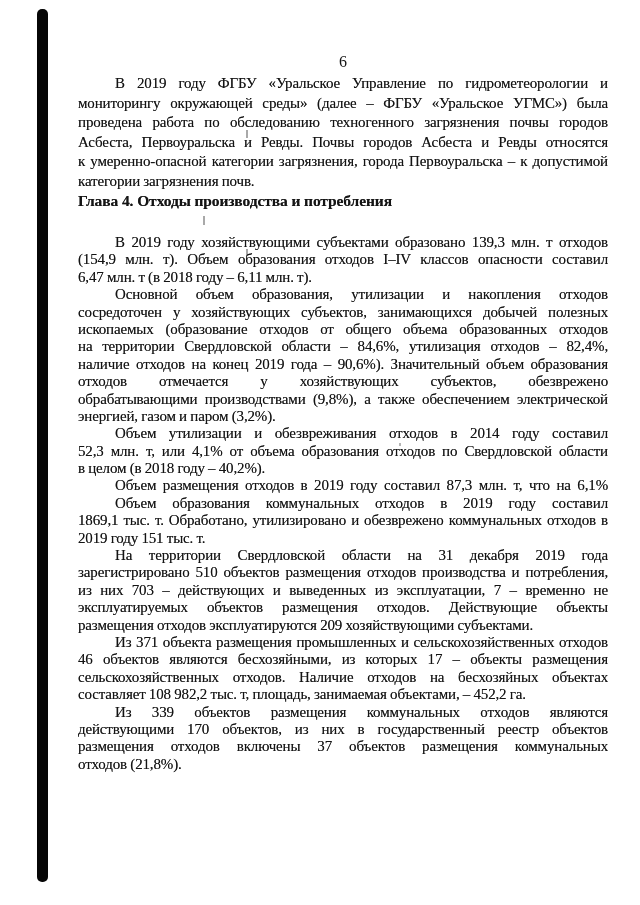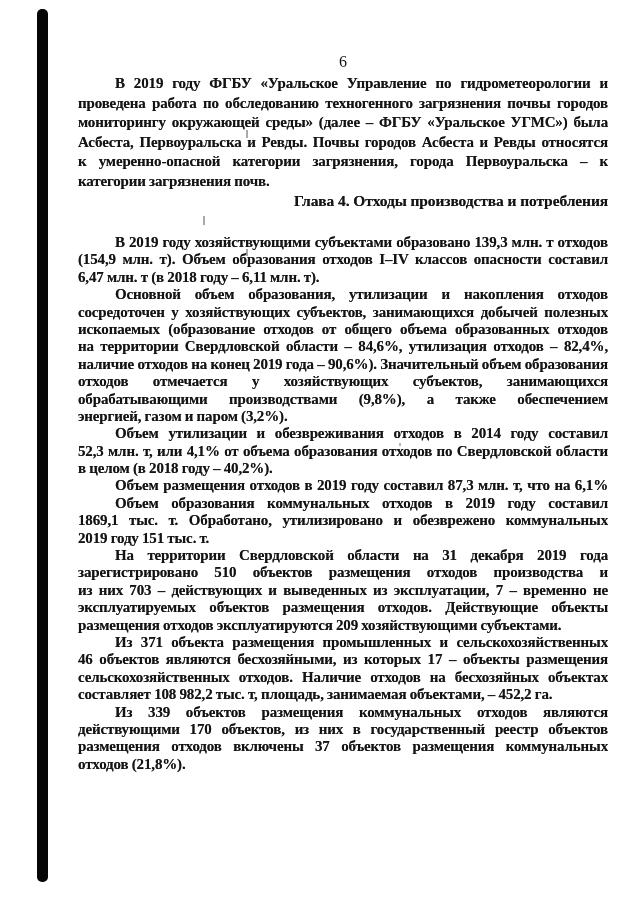--- a/index.html
+++ b/index.html
@@ -54,77 +54,76 @@
     top: 74px;
     font-size: 15px;
     line-height: 19.6px;
   }
   .chapter {
     position: absolute;
     top: 191px;
     left: 78px;
     width: 530px;
     margin: 0;
-    text-align: right;
+    text-align: left;
     font-size: 15.5px;
     line-height: 19px;
     font-weight: bold;
     letter-spacing: -0.1px;
     text-shadow: 0 0 0.4px rgba(0,0,0,0.6);
   }
   .bodytext {
     top: 234px;
     font-size: 15px;
     line-height: 17.4px;
   }
   .line {
     text-align: justify;
     text-align-last: justify;
     overflow: hidden;
     word-spacing: -0.3px;
-    font-weight: bold;
   }
   .intro .line { height: 19.6px; }
   .bodytext .line { height: 17.4px; }
   .line.first { text-indent: 37px; }
   .line.last { text-align-last: left; }
 </style>
 </head>
 <body>
 
 <div class="page">
   <div class="scan-bar"></div>
   <div class="crease c1"></div>
   <div class="crease c2"></div>
   <div class="crease c3"></div>
   <div class="speck s1"></div>
 
   <div class="page-number">6</div>
 
   <div class="textblock intro">
       <div class="line first">В 2019 году ФГБУ «Уральское Управление по гидрометеорологии и</div>
+      <div class="line">мониторингу окружающей среды» (далее – ФГБУ «Уральское УГМС») была</div>
       <div class="line">проведена работа по обследованию техногенного загрязнения почвы городов</div>
-      <div class="line">мониторингу окружающей среды» (далее – ФГБУ «Уральское УГМС») была</div>
       <div class="line">Асбеста, Первоуральска и Ревды. Почвы городов Асбеста и Ревды относятся</div>
       <div class="line">к умеренно-опасной категории загрязнения, города Первоуральска – к допустимой</div>
       <div class="line last">категории загрязнения почв.</div>
     </div>
 
   <h1 class="chapter">Глава 4. Отходы производства и потребления</h1>
 
   <div class="textblock bodytext">
       <div class="line first">В 2019 году хозяйствующими субъектами образовано 139,3 млн. т отходов</div>
       <div class="line">(154,9 млн. т). Объем образования отходов I–IV классов опасности составил</div>
       <div class="line last">6,47 млн. т (в 2018 году – 6,11 млн. т).</div>
       <div class="line first">Основной объем образования, утилизации и накопления отходов</div>
       <div class="line">сосредоточен у хозяйствующих субъектов, занимающихся добычей полезных</div>
       <div class="line">ископаемых (образование отходов от общего объема образованных отходов</div>
       <div class="line">на территории Свердловской области – 84,6%, утилизация отходов – 82,4%,</div>
       <div class="line">наличие отходов на конец 2019 года – 90,6%). Значительный объем образования</div>
-      <div class="line">отходов отмечается у хозяйствующих субъектов, занимающихся</div>
+      <div class="line">отходов отмечается у хозяйствующих субъектов, обезврежено</div>
       <div class="line">обрабатывающими производствами (9,8%), а также обеспечением электрической</div>
       <div class="line last">энергией, газом и паром (3,2%).</div>
       <div class="line first">Объем утилизации и обезвреживания отходов в 2014 году составил</div>
       <div class="line">52,3 млн. т, или 4,1% от объема образования отходов по Свердловской области</div>
       <div class="line last">в целом (в 2018 году – 40,2%).</div>
       <div class="line first">Объем размещения отходов в 2019 году составил 87,3 млн. т, что на 6,1%</div>
       <div class="line first">Объем образования коммунальных отходов в 2019 году составил</div>
       <div class="line">1869,1 тыс. т. Обработано, утилизировано и обезврежено коммунальных отходов в</div>
       <div class="line last">2019 году 151 тыс. т.</div>
       <div class="line first">На территории Свердловской области на 31 декабря 2019 года</div>

